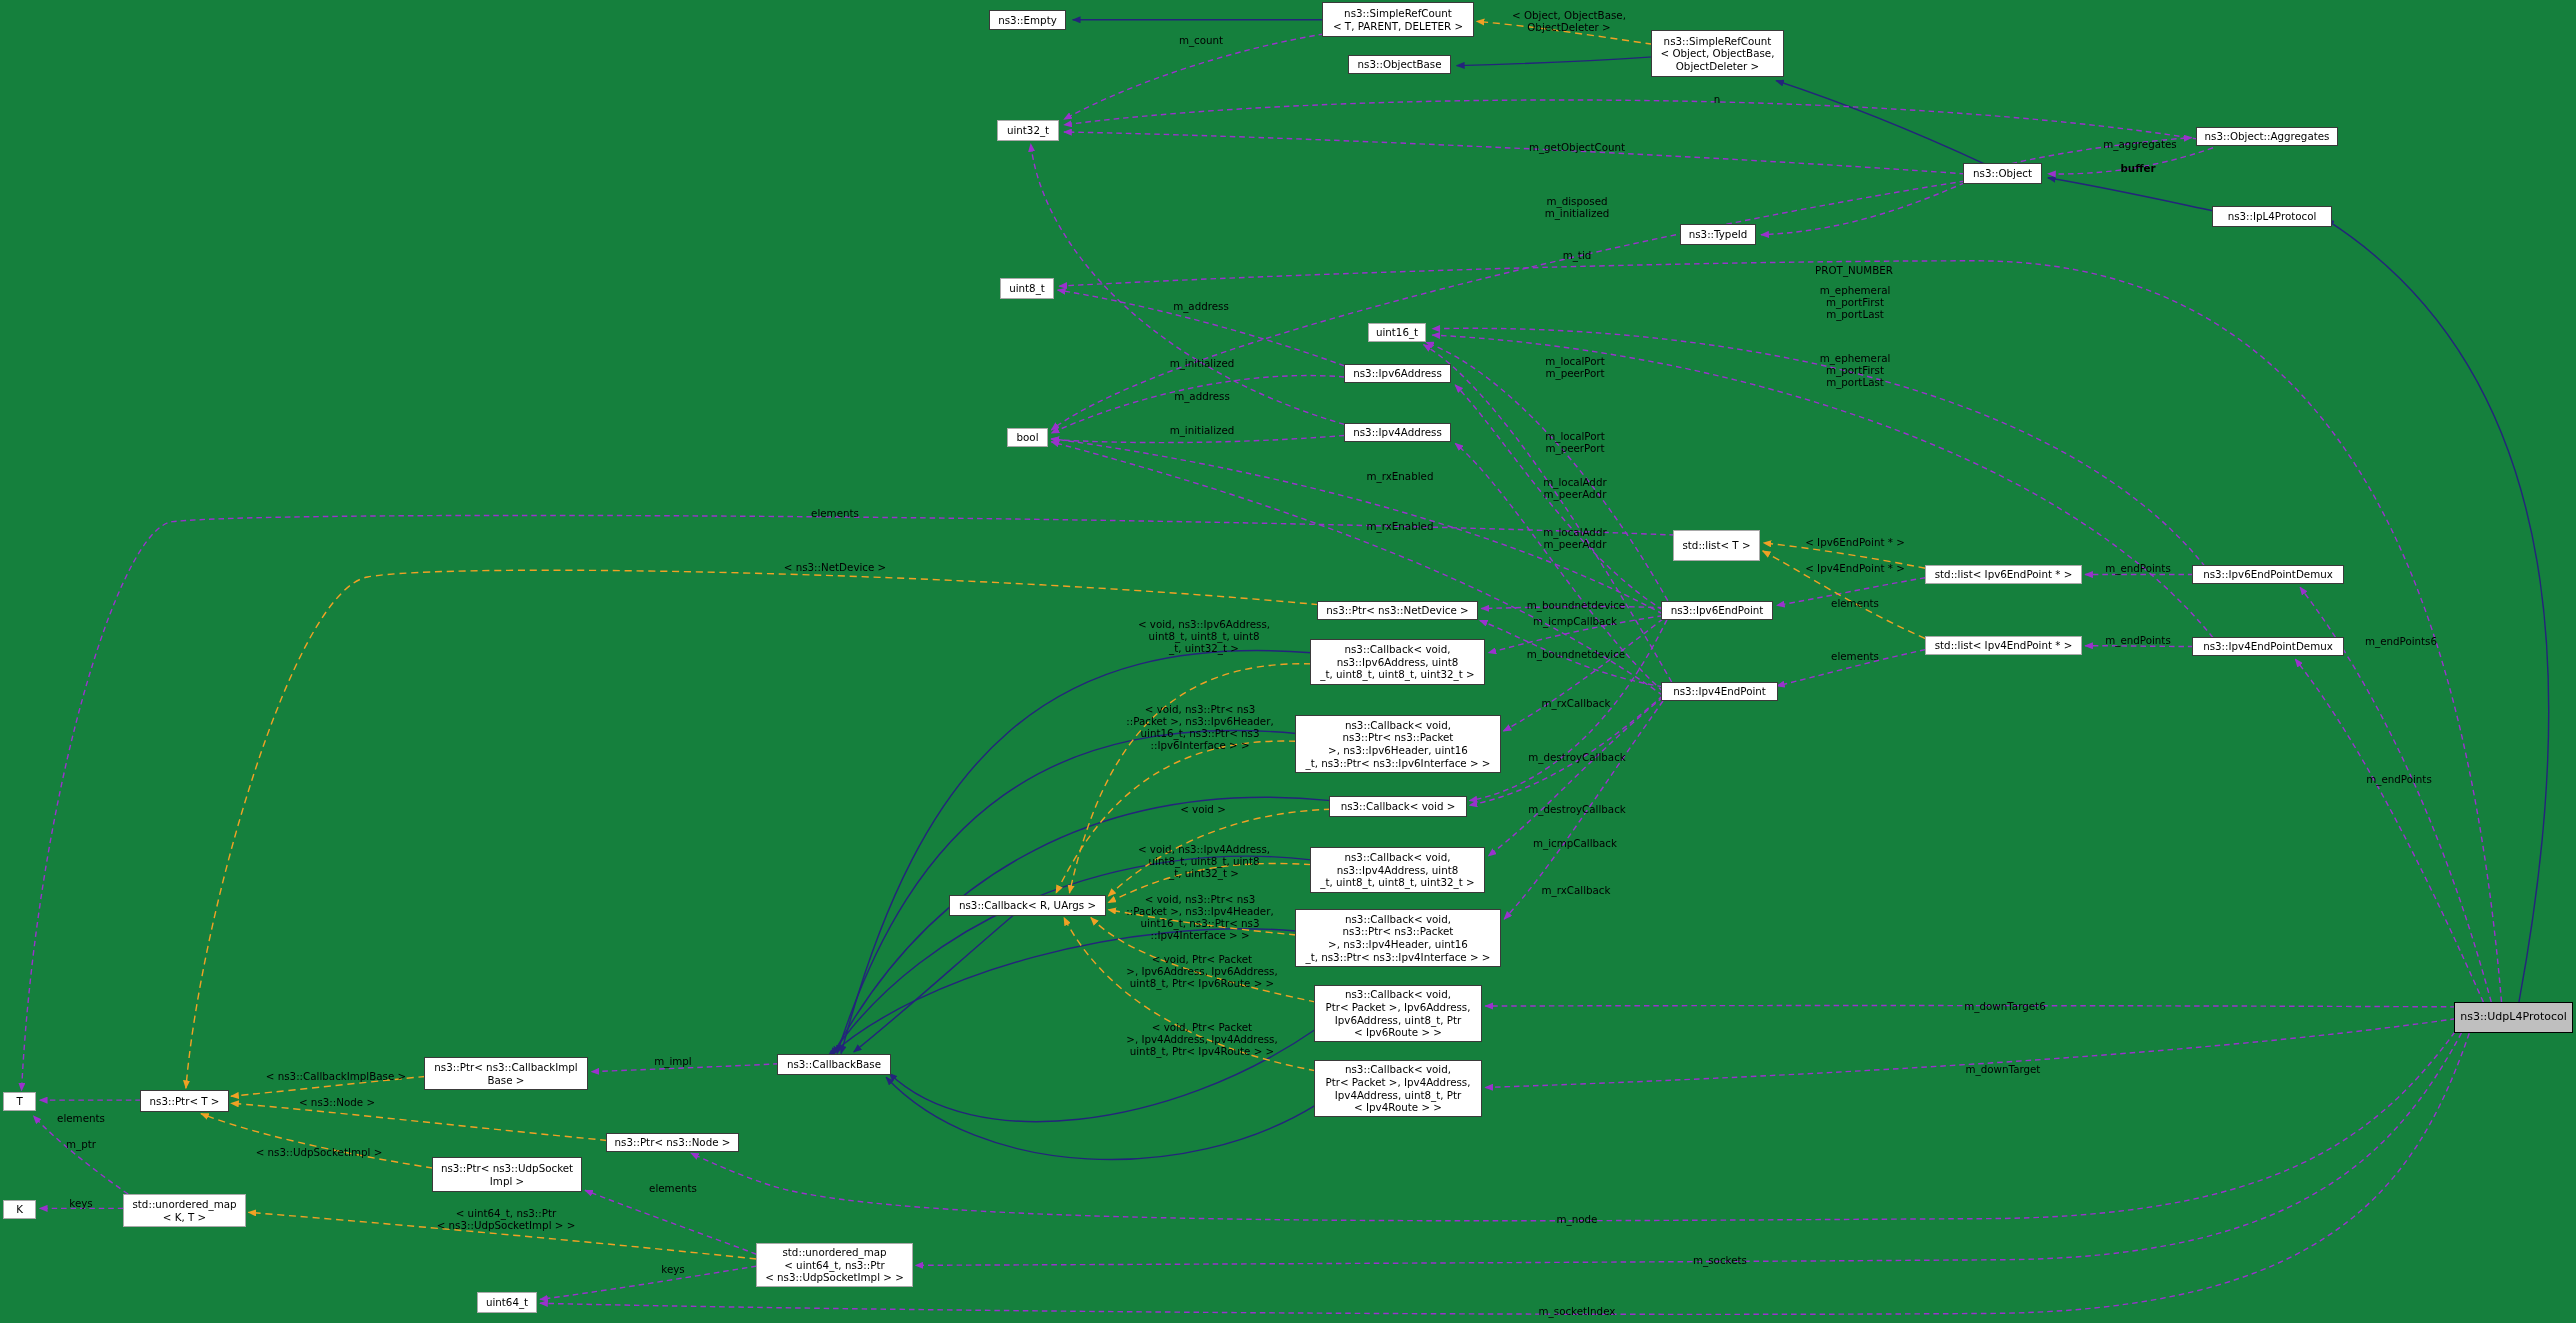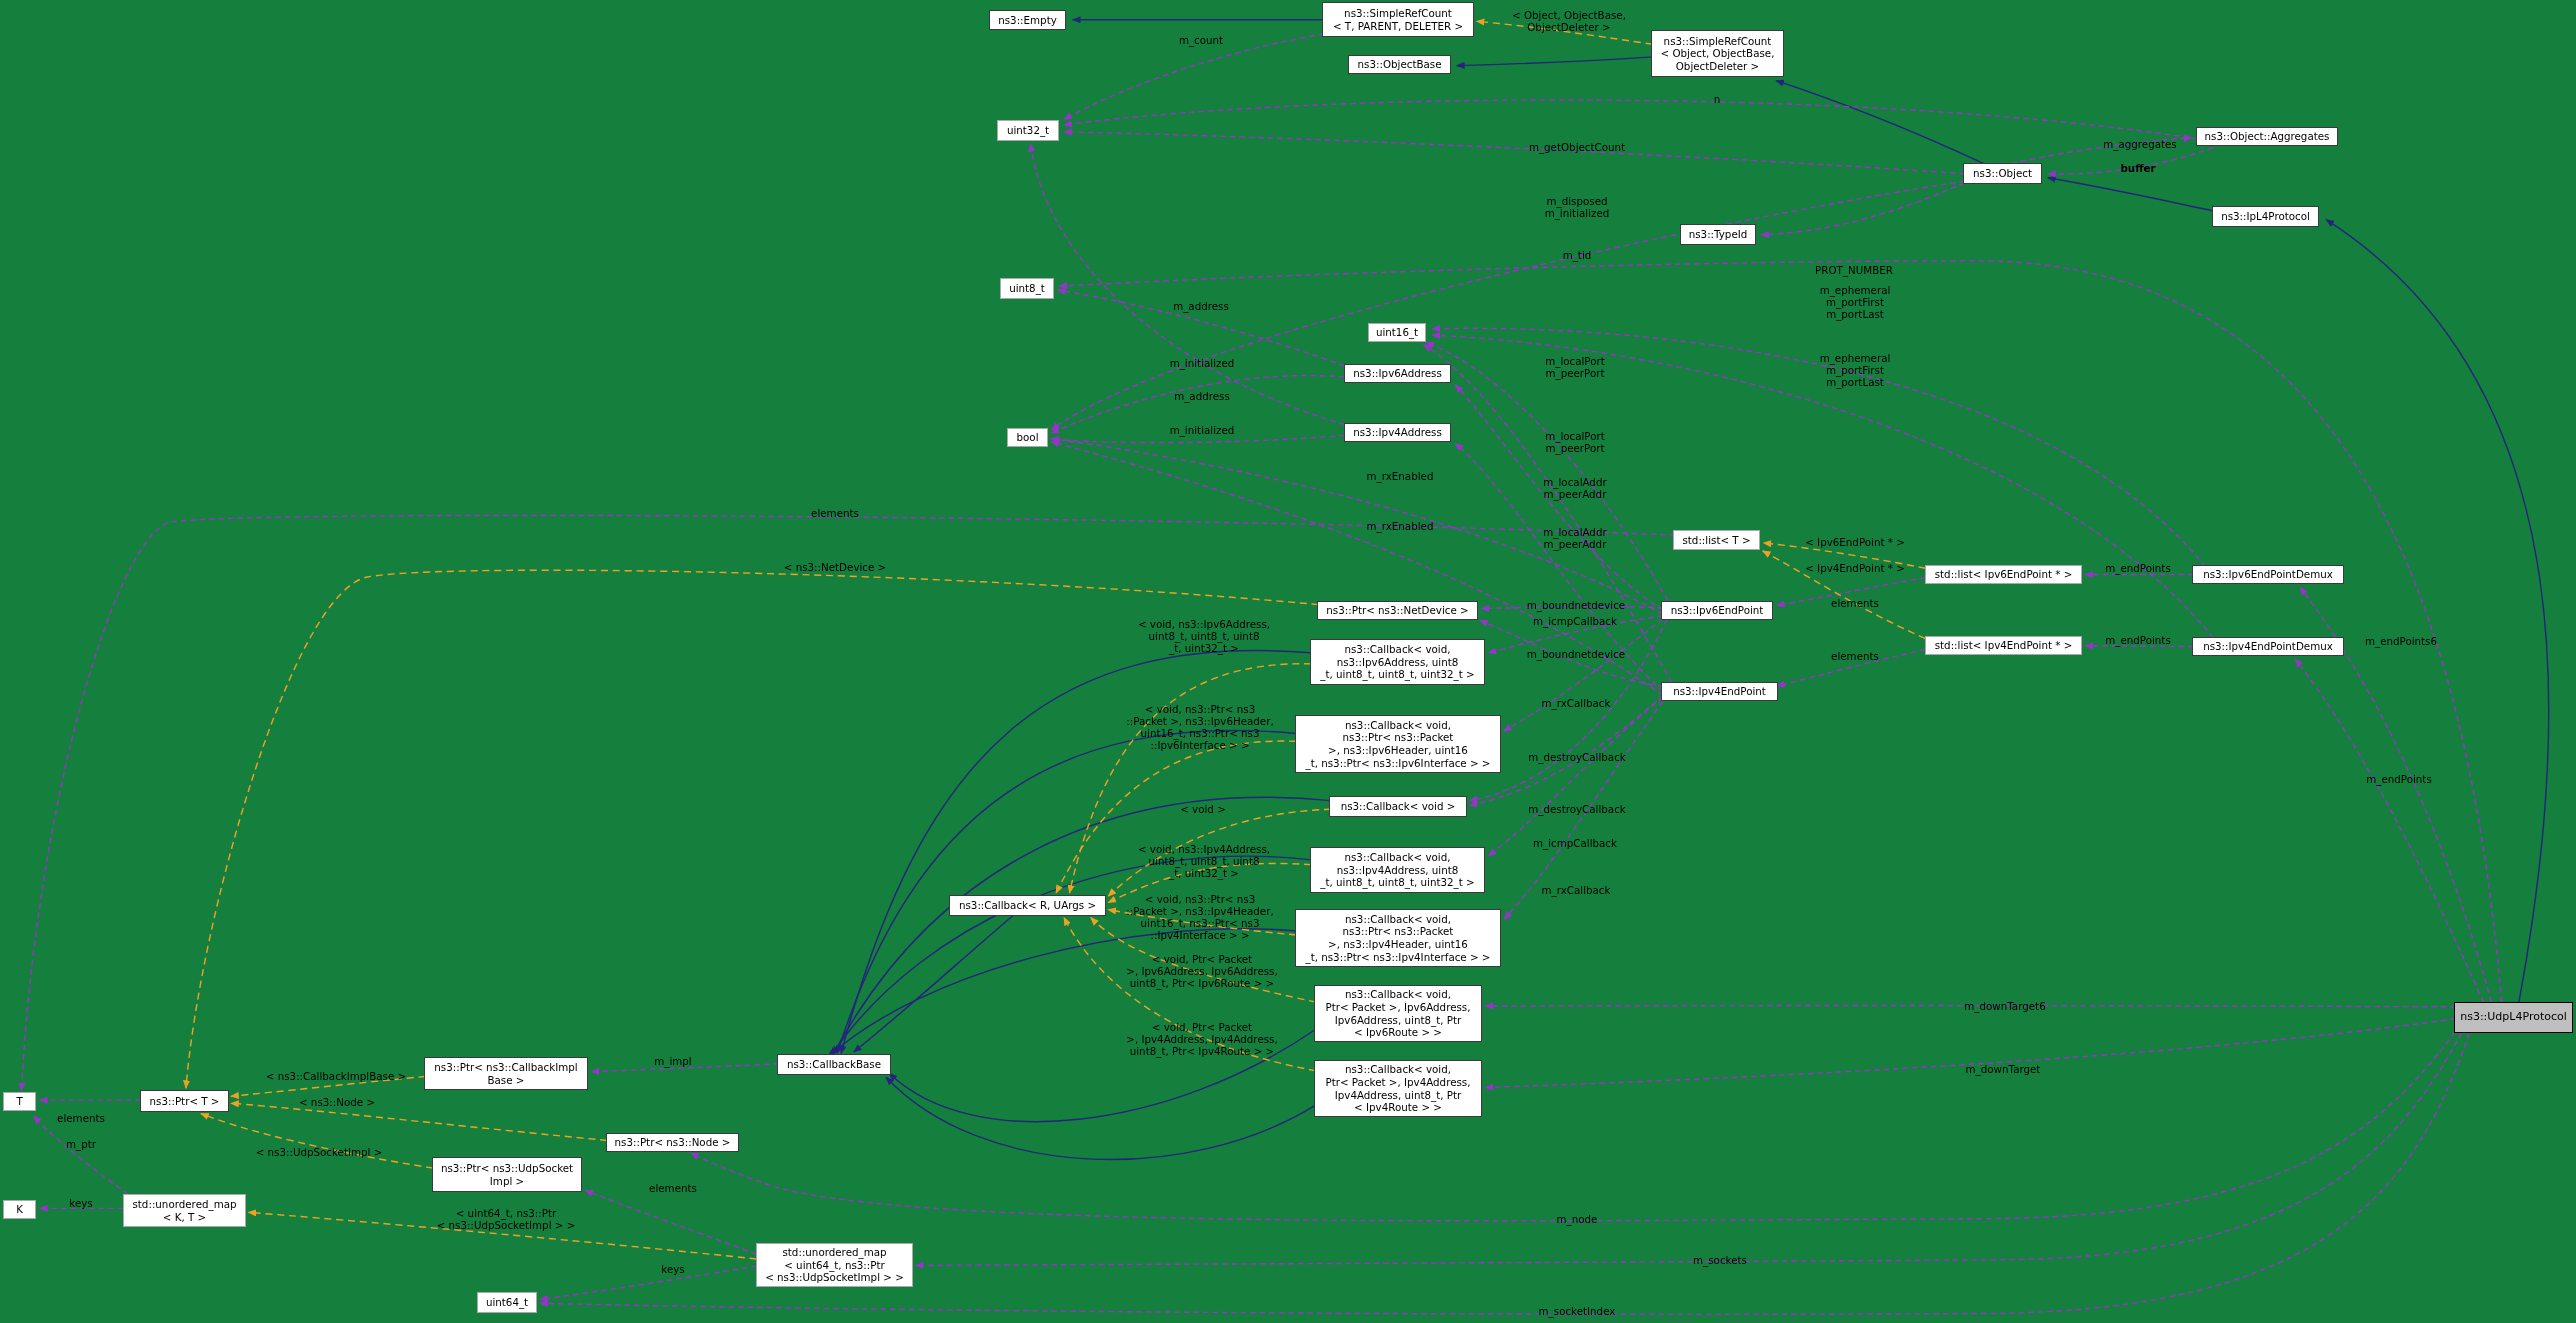--- a/index.html
+++ b/index.html
@@ -120,21 +120,21 @@
       <div>ns3::SimpleRefCount</div>
       <div>&lt; Object, ObjectBase,</div>
       <div>ObjectDeleter &gt;</div>
     </div>
     <div class="node class" style="left: 1963px; top: 163px; width: 79px; height: 20.6px;">
       <div>ns3::Object</div>
     </div>
     <div class="node class" style="left: 2196px; top: 127px; width: 142px; height: 19px;">
       <div>ns3::Object::Aggregates</div>
     </div>
-    <div class="node class" style="left: 2212px; top: 206px; width: 107px; height: 20.6px;">
+    <div class="node class" style="left: 2212px; top: 206px; width: 120px; height: 20.6px;">
       <div>ns3::IpL4Protocol</div>
     </div>
     <div class="node primitive" style="left: 997px; top: 120px; width: 62px; height: 20.6px;">
       <div>uint32_t</div>
     </div>
     <div class="node class" style="left: 1680px; top: 224px; width: 76px; height: 20.6px;">
       <div>ns3::TypeId</div>
     </div>
     <div class="node primitive" style="left: 1000px; top: 278px; width: 54px; height: 20.6px;">
       <div>uint8_t</div>
@@ -144,21 +144,21 @@
     </div>
     <div class="node class" style="left: 1344px; top: 364px; width: 107px; height: 19px;">
       <div>ns3::Ipv6Address</div>
     </div>
     <div class="node class" style="left: 1344px; top: 423px; width: 107px; height: 19px;">
       <div>ns3::Ipv4Address</div>
     </div>
     <div class="node primitive" style="left: 1007px; top: 428px; width: 41px; height: 19px;">
       <div>bool</div>
     </div>
-    <div class="node primitive" style="left: 1673px; top: 530px; width: 87px; height: 20px; justify-content: center;">
+    <div class="node primitive" style="left: 1673px; top: 530px; width: 87px; height: 31px; justify-content: center;">
       <div>std::list&lt; T &gt;</div>
     </div>
     <div class="node primitive" style="left: 1925px; top: 565px; width: 157px; height: 19px;">
       <div>std::list&lt; Ipv6EndPoint * &gt;</div>
     </div>
     <div class="node class" style="left: 2192px; top: 565px; width: 152px; height: 19px;">
       <div>ns3::Ipv6EndPointDemux</div>
     </div>
     <div class="node primitive" style="left: 1925px; top: 636px; width: 157px; height: 19px;">
       <div>std::list&lt; Ipv4EndPoint * &gt;</div>

